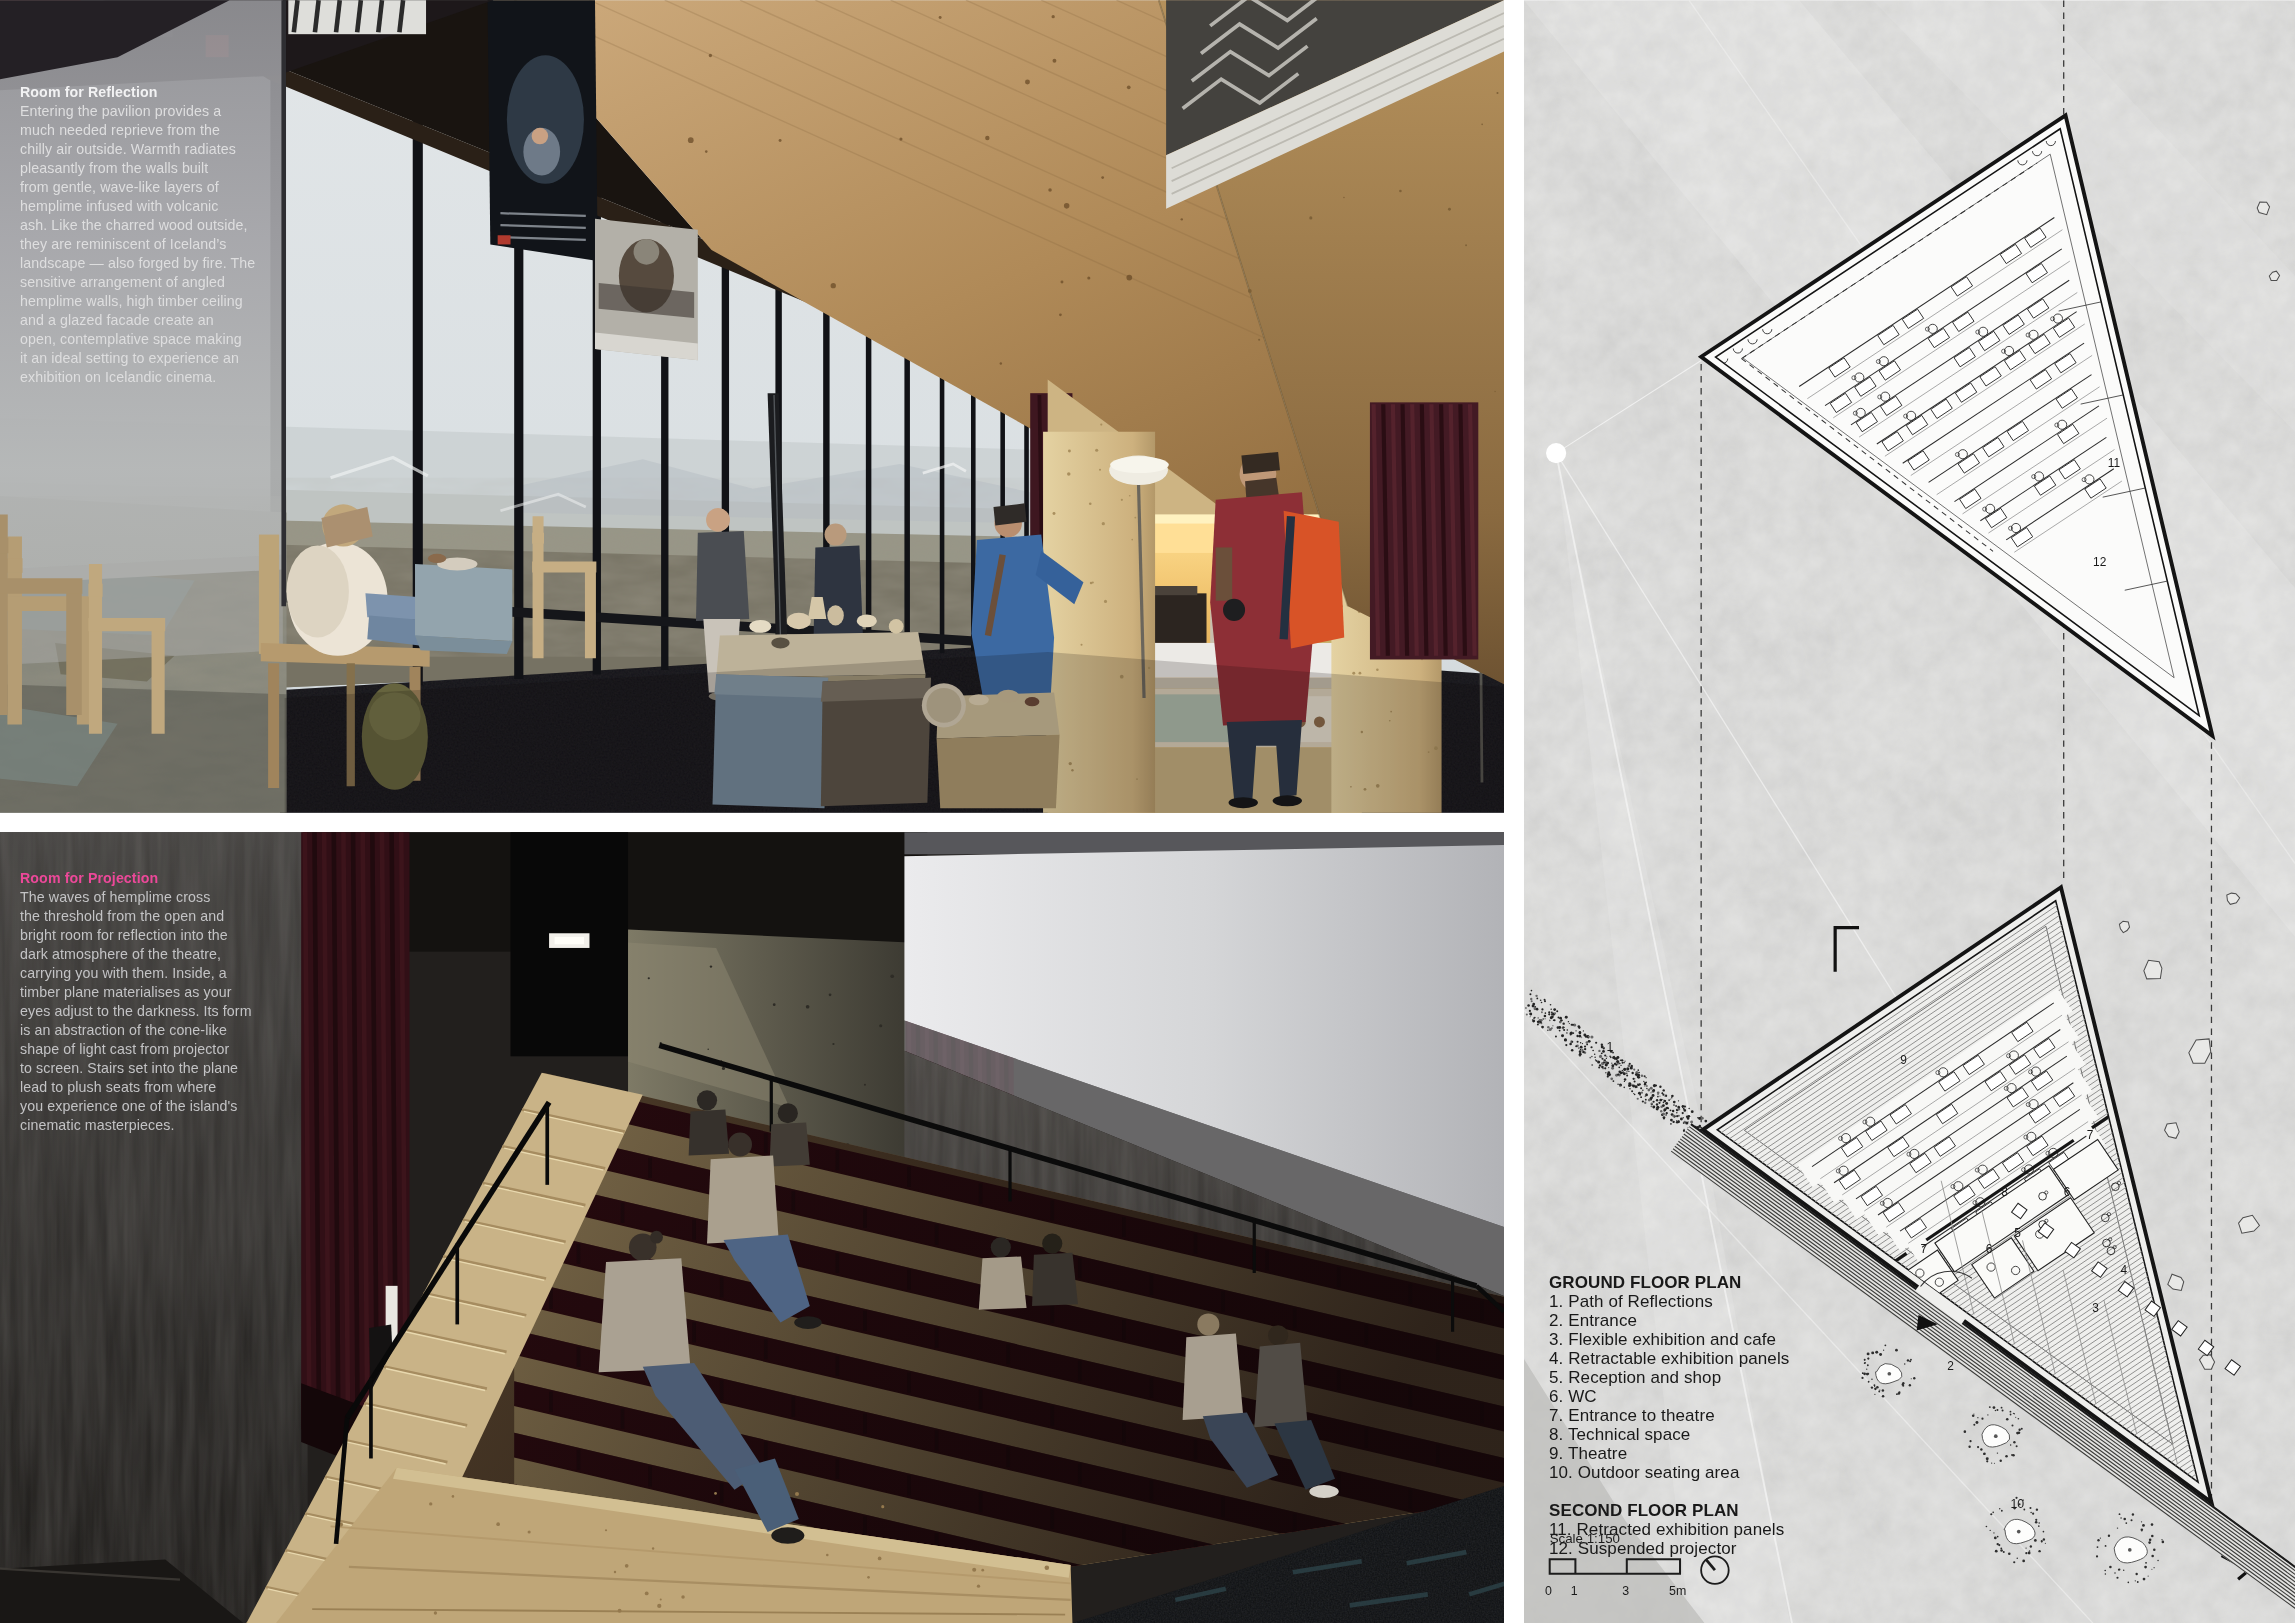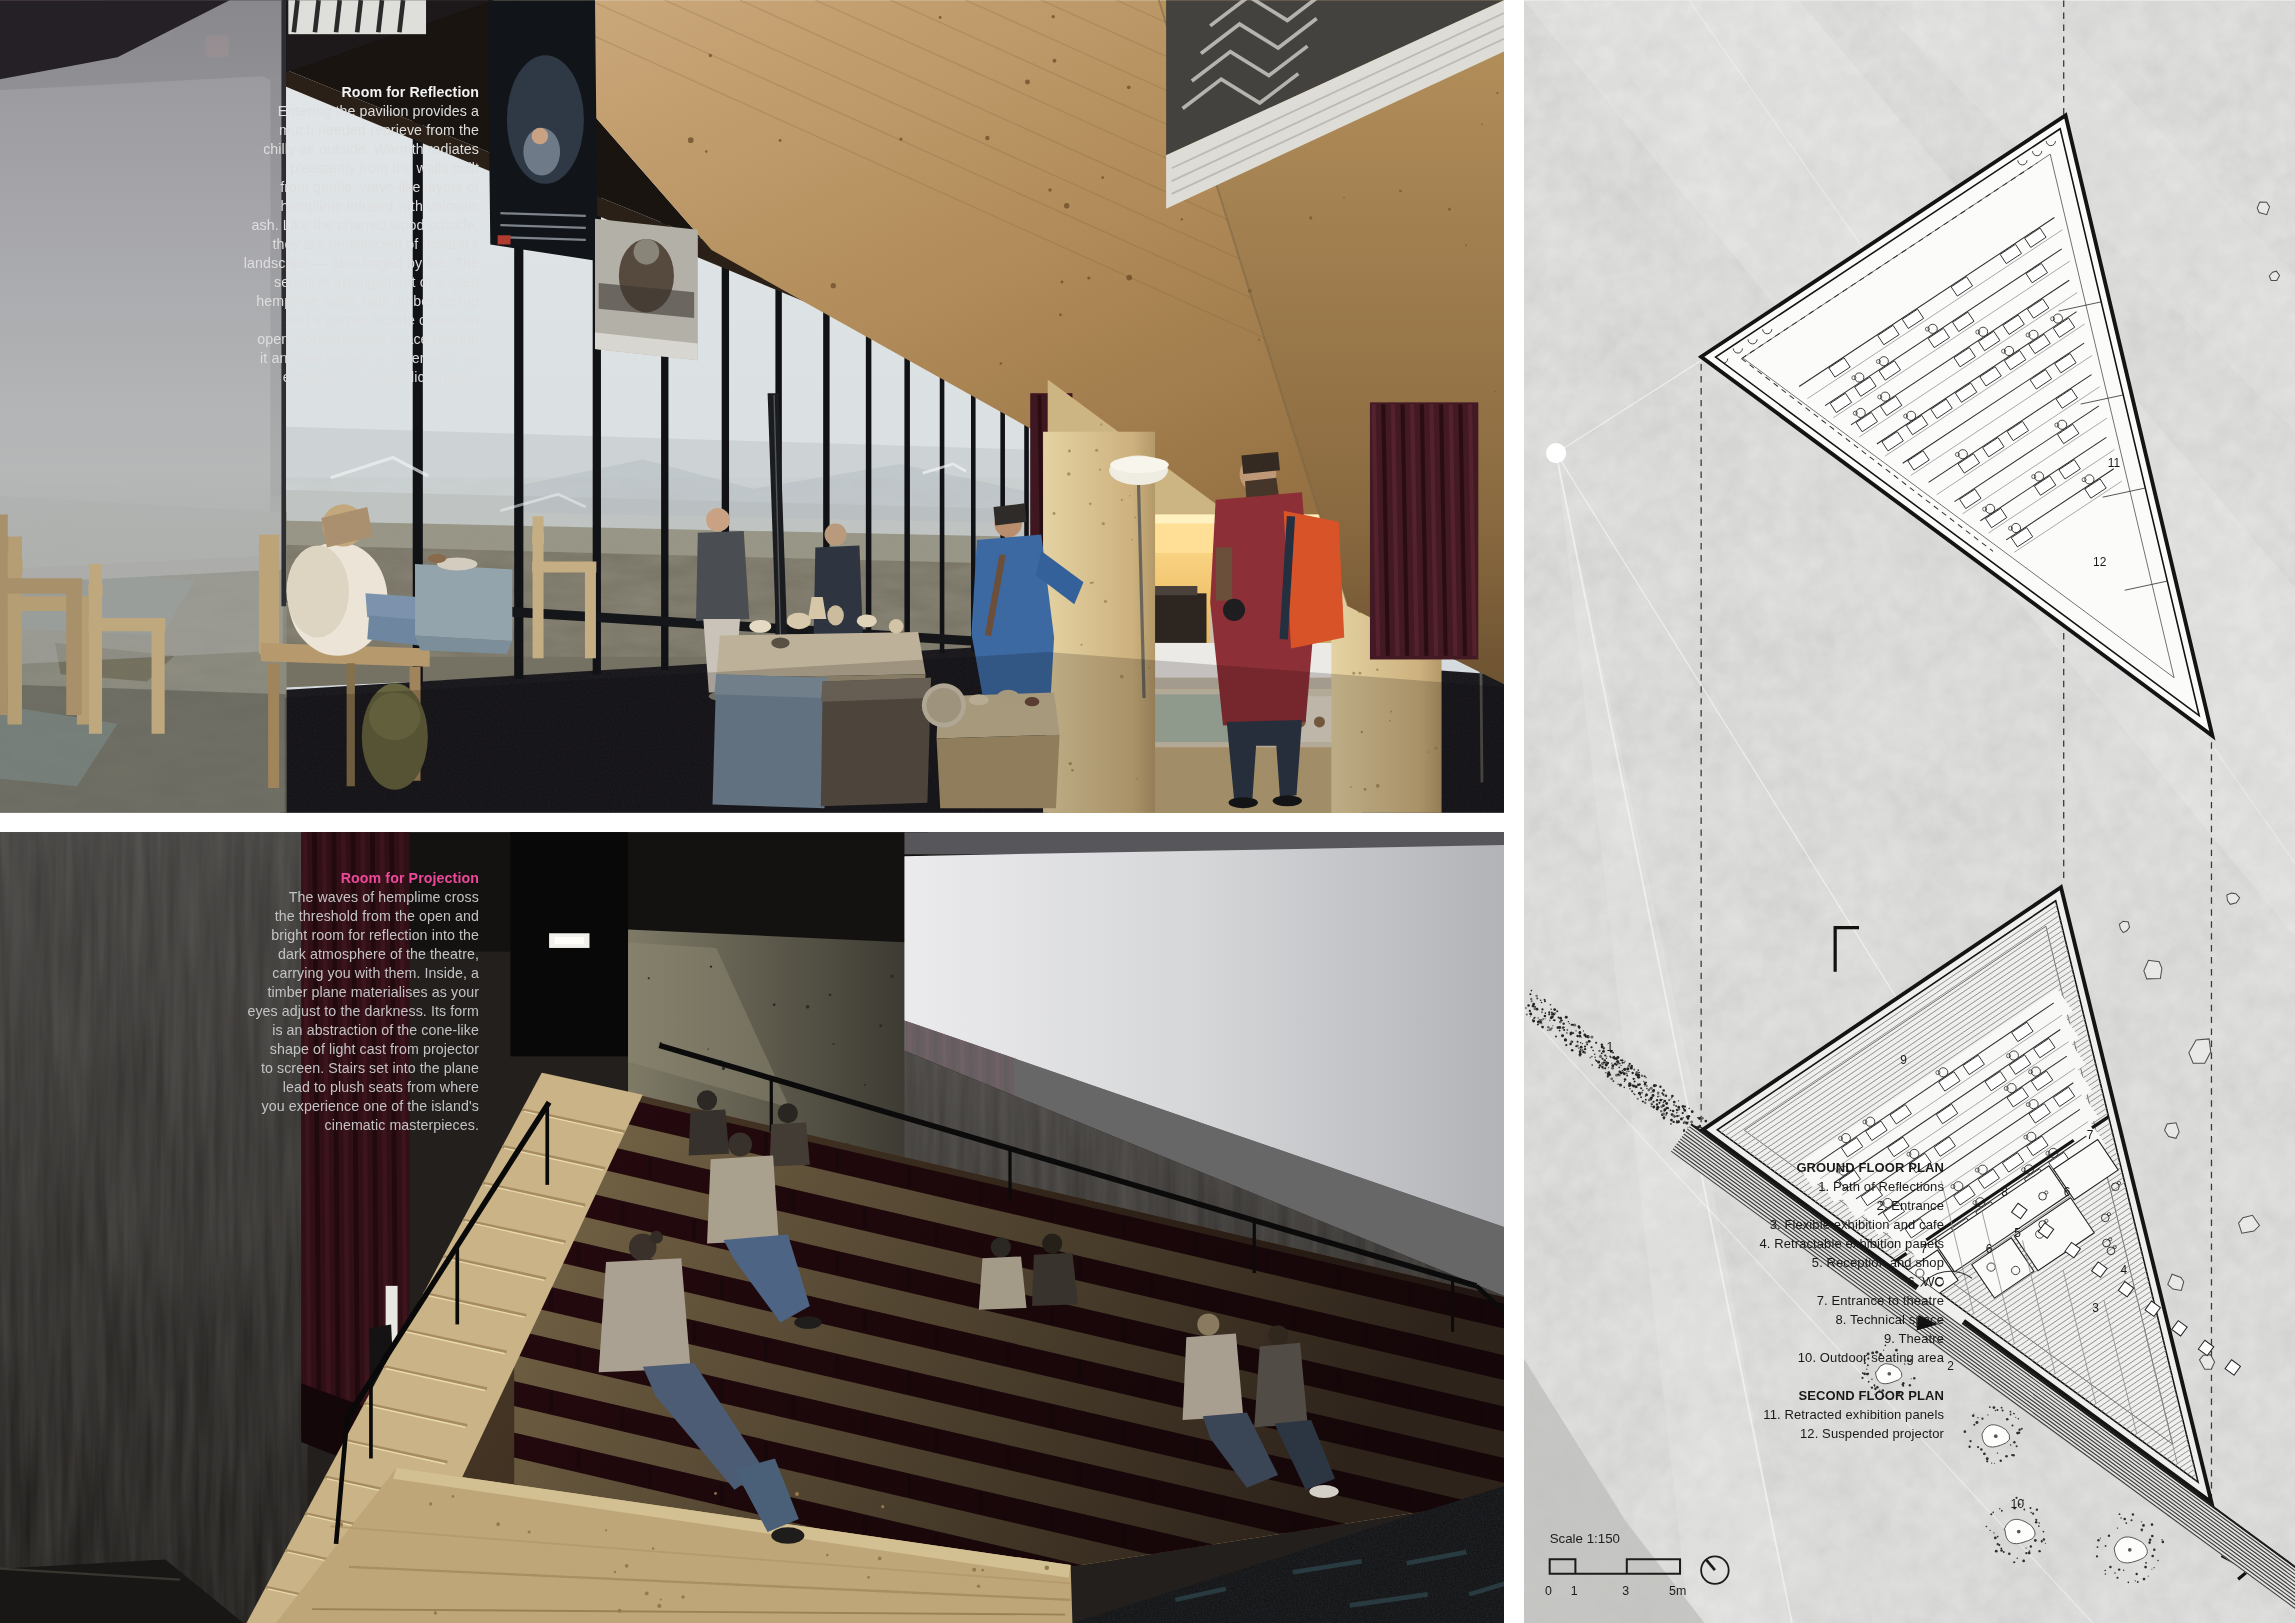--- a/index.html
+++ b/index.html
@@ -1,12 +1,12 @@
 <!DOCTYPE html>
-<html style="font-size:14.7px"><head><meta charset="utf-8"><style>html,body{margin:0;padding:0;background:#fff;}body{width:2296px;height:1624px;position:relative;overflow:hidden;font-family:"Liberation Sans",sans-serif;}.txt{position:absolute;font-size:14.2px;line-height:19px;letter-spacing:0.1px;white-space:pre-line;text-align:right;}.txt b{font-weight:bold;}</style></head><body>
+<html style="font-size:14.7px"><head><meta charset="utf-8"><style>html,body{margin:0;padding:0;background:#fff;}body{width:2296px;height:1624px;position:relative;overflow:hidden;font-family:"Liberation Sans",sans-serif;}.txt{position:absolute;font-size:14.2px;line-height:19px;letter-spacing:0.1px;white-space:pre-line;}.txt b{font-weight:bold;}</style></head><body>
 <svg style="position:absolute;left:0;top:0" width="1504" height="813" viewBox="0 0 1638 885">
     <defs>
       <linearGradient id="sky" x1="0" y1="0" x2="0" y2="1">
         <stop offset="0" stop-color="#e2e6e8"></stop>
         <stop offset="0.75" stop-color="#d8dee1"></stop>
         <stop offset="1" stop-color="#ccd3d6"></stop>
       </linearGradient>
       <linearGradient id="wood" x1="0.1" y1="0" x2="0.75" y2="1">
         <stop offset="0" stop-color="#cba87a"></stop>
         <stop offset="0.55" stop-color="#b08a58"></stop>
@@ -1838,21 +1838,21 @@
 dark atmosphere of the theatre,
 carrying you with them. Inside, a
 timber plane materialises as your
 eyes adjust to the darkness. Its form
 is an abstraction of the cone-like
 shape of light cast from projector
 to screen. Stairs set into the plane
 lead to plush seats from where
 you experience one of the island's
 cinematic masterpieces.</div>
-<div class="txt" style="left:1549px;top:1158px;color:#191919;width:395px;font-size:13px;"><b>GROUND FLOOR PLAN</b>
+<div class="txt" style="left:1549px;top:1273px;color:#191919;width:395px;font-size:17px;"><b>GROUND FLOOR PLAN</b>
 1. Path of Reflections
 2. Entrance
 3. Flexible exhibition and cafe
 4. Retractable exhibition panels
 5. Reception and shop
 6. WC
 7.  Entrance to theatre
 8. Technical space
 9. Theatre
 10. Outdoor seating area

